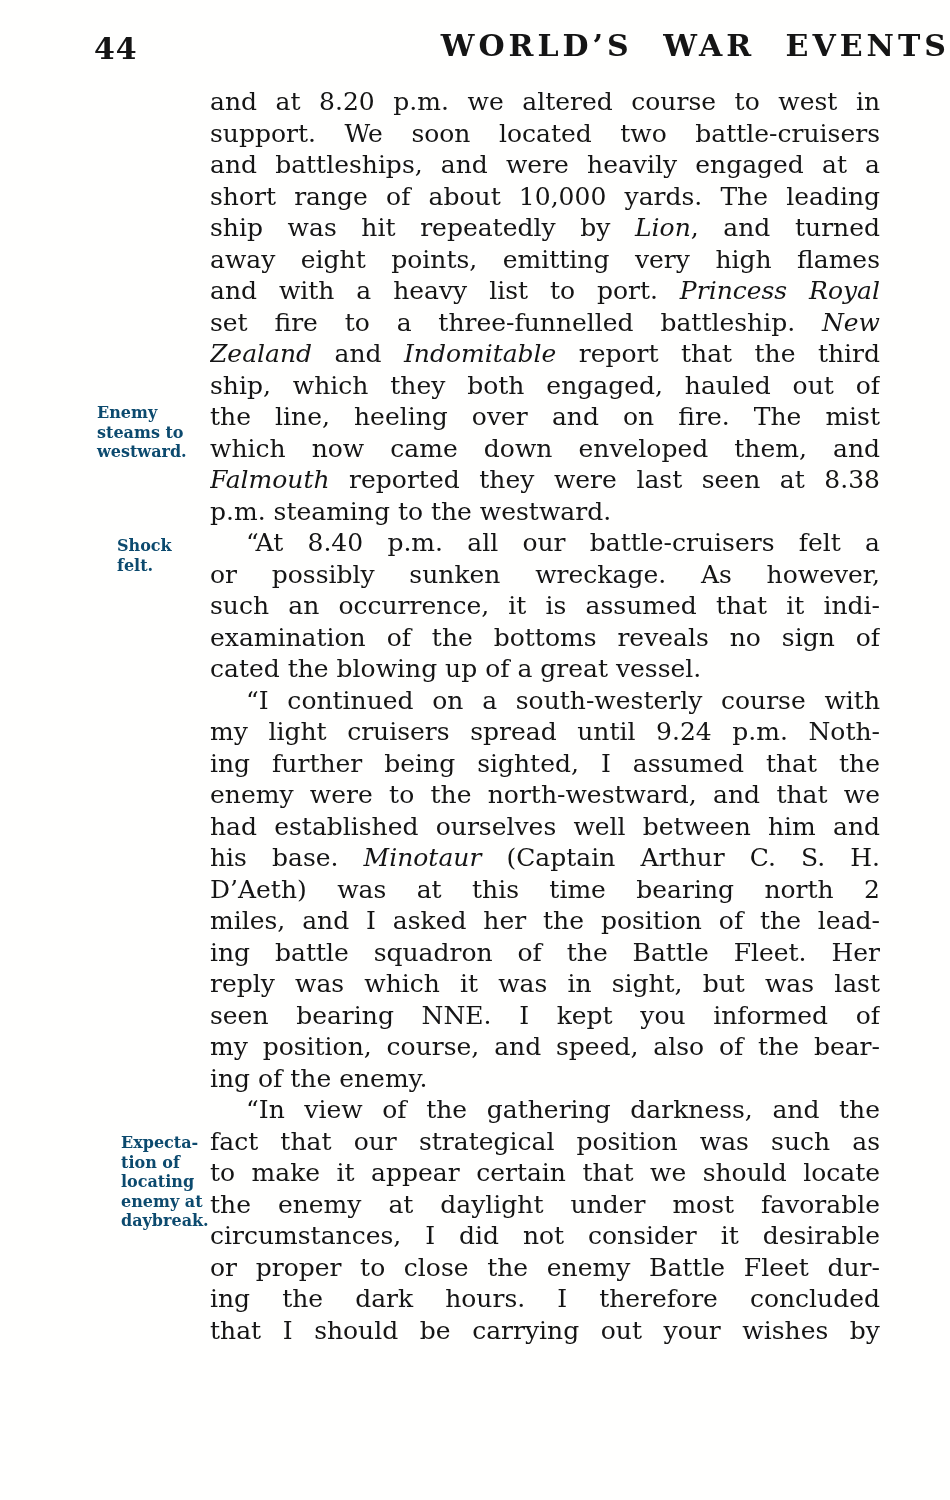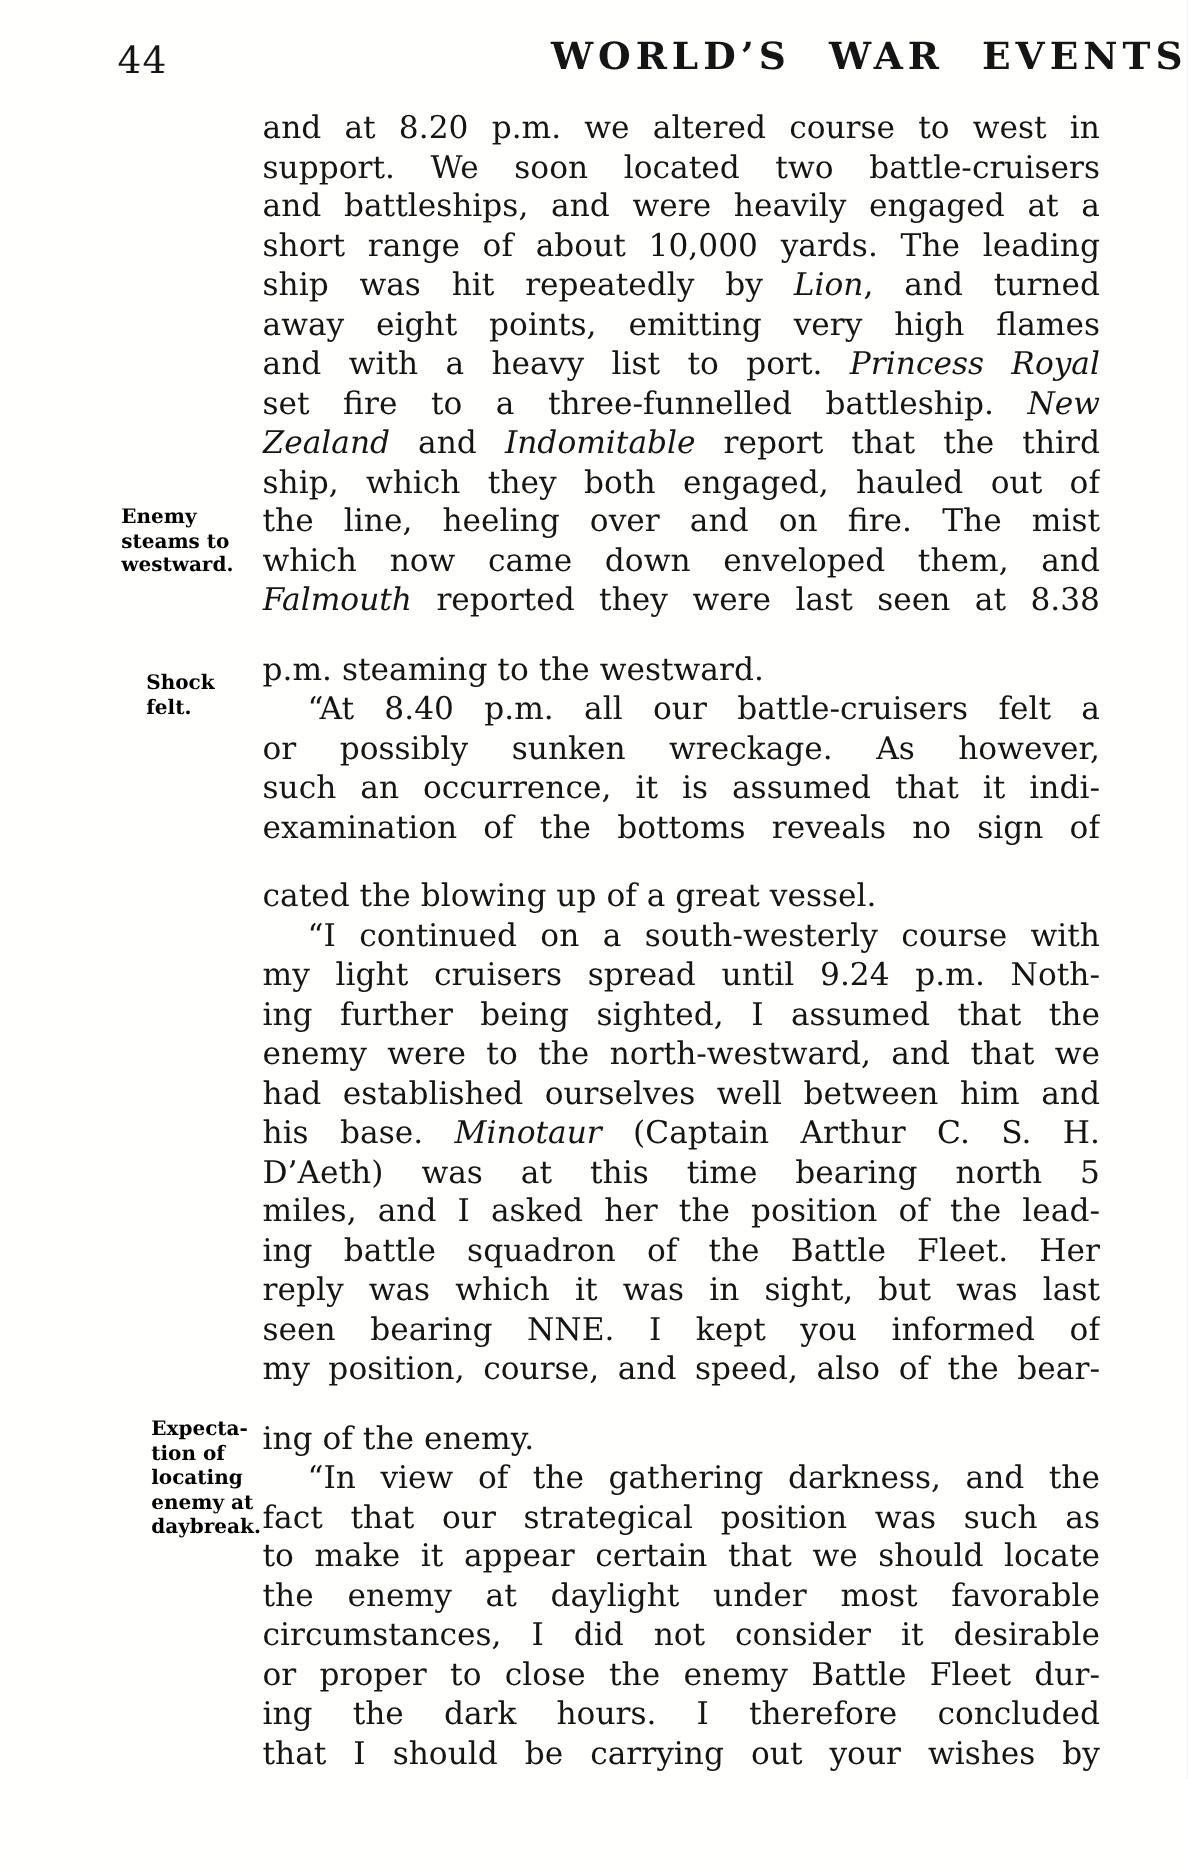--- a/index.html
+++ b/index.html
@@ -8,45 +8,45 @@
     width: 950px;
     height: 1500px;
     background: #fffffe;
     font-family: "DejaVu Serif", "Liberation Serif", serif;
     color: #151515;
     overflow: hidden;
   }
   .header { position: absolute; top: 28px; left: 0; width: 100%; height: 38px; }
   .pagenum {
     position: absolute; left: 94px; top: 3px;
-    font-size: 30px; font-weight: normal; letter-spacing: 1px;
+    font-size: 30px; font-weight: bold; letter-spacing: 1px;
   }
   .running-title {
     display: block; text-align: right;
     font-size: 30px; font-weight: bold;
     letter-spacing: 4px; word-spacing: 16px;
   }
   .sidenote {
     position: absolute; left: 97px; width: 118px;
     font-size: 16px; line-height: 19.5px; font-weight: bold;
-    white-space: pre-line; color: #000000;
+    white-space: pre-line; color: #0c4a6e;
   }
   .sidenote.sn-0 { top: 403px; }
   .sidenote.sn-1 { top: 536px; margin-left: 20px; }
   .sidenote.sn-2 { top: 1133px; margin-left: 24px; }
   .body-text {
     position: absolute; left: 210px; top: 86px; width: 670px;
     font-size: 25px;
   }
   .line {
     height: 31.5px; line-height: 31.5px;
     text-align: justify; text-align-last: justify;
     overflow: hidden;
   }
-  .line.lastline { text-align-last: left; margin-top: 24px; }
+  .line.lastline { text-align-last: left; }
   .line.indent { padding-left: 36px; }
   em { }
 </style>
 </head>
 <body>
 
 <div class="page">
   <div class="header">
     <span class="pagenum">44</span>
     <span class="running-title">WORLD’S WAR EVENTS</span>
@@ -82,21 +82,21 @@
       <div class="line"><span>or possibly sunken wreckage.  As however,</span></div>
       <div class="line"><span>such an occurrence, it is assumed that it indi-</span></div>
       <div class="line"><span>examination of the bottoms reveals no sign of</span></div>
       <div class="line lastline"><span>cated the blowing up of a great vessel.</span></div>
       <div class="line indent"><span>“I continued on a south-westerly course with</span></div>
       <div class="line"><span>my light cruisers spread until 9.24 p.m.  Noth-</span></div>
       <div class="line"><span>ing further being sighted, I assumed that the</span></div>
       <div class="line"><span>enemy were to the north-westward, and that we</span></div>
       <div class="line"><span>had established ourselves well between him and</span></div>
       <div class="line"><span>his base.  </span><em>Minotaur</em><span> (Captain Arthur C. S. H.</span></div>
-      <div class="line"><span>D’Aeth) was at this time bearing north 5</span></div>
+      <div class="line"><span>D’Aeth) was at this time bearing north 2</span></div>
       <div class="line"><span>miles, and I asked her the position of the lead-</span></div>
       <div class="line"><span>ing battle squadron of the Battle Fleet.  Her</span></div>
       <div class="line"><span>reply was which it was in sight, but was last</span></div>
       <div class="line"><span>seen bearing NNE.  I kept you informed of</span></div>
       <div class="line"><span>my position, course, and speed, also of the bear-</span></div>
       <div class="line lastline"><span>ing of the enemy.</span></div>
       <div class="line indent"><span>“In view of the gathering darkness, and the</span></div>
       <div class="line"><span>fact that our strategical position was such as</span></div>
       <div class="line"><span>to make it appear certain that we should locate</span></div>
       <div class="line"><span>the enemy at daylight under most favorable</span></div>

